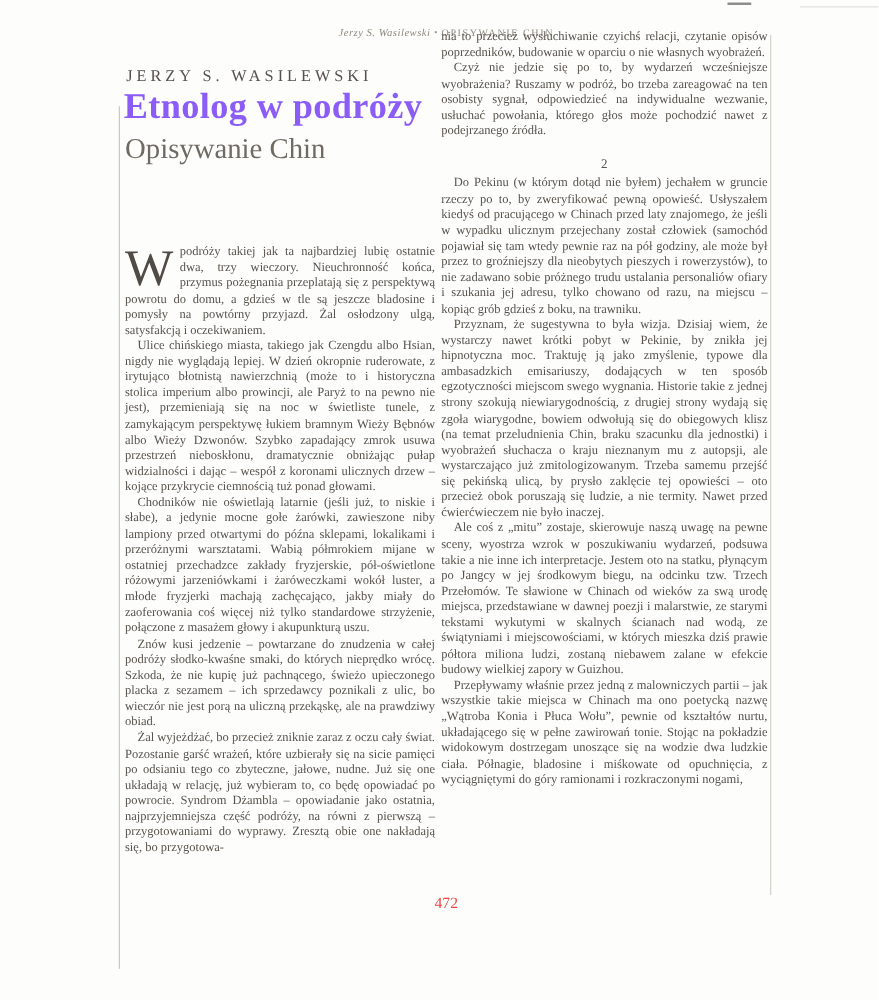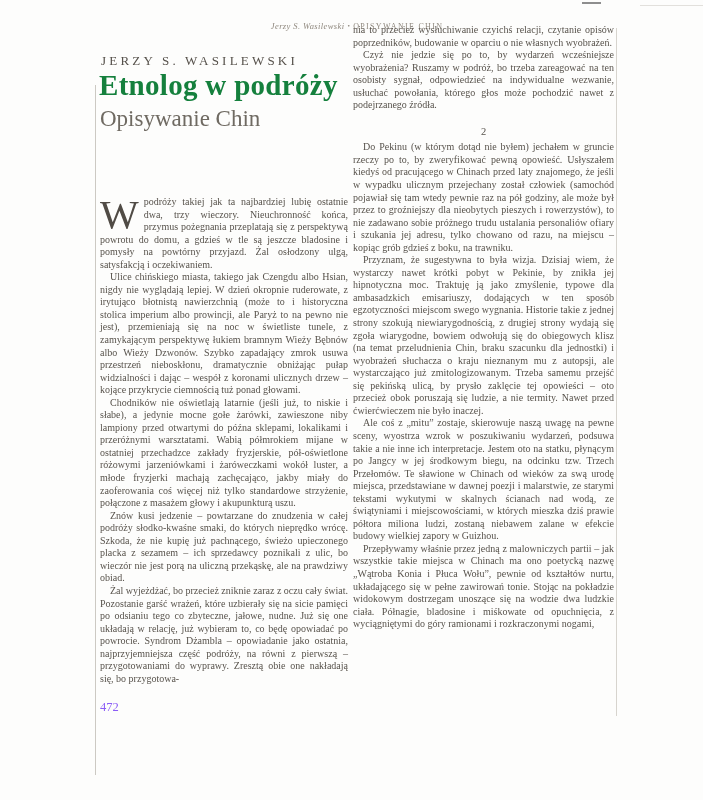--- a/index.html
+++ b/index.html
@@ -20,21 +20,21 @@
   .scan-right { position:absolute; left:616px; top:28px; width:1px; height:688px; background:#d7d4ce; }
   .scan-dash  { position:absolute; left:582px; top:2px;  width:19px; height:2px; background:#8e8e8e; }
   .scan-dash2 { position:absolute; left:640px; top:5px;  width:63px; height:1px; background:#e2e0dc; }
 
   .author-line {
     position:absolute; left:101px; top:53px;
     font-size:13px; letter-spacing:3.2px; color:#56514b;
   }
   .title {
     position:absolute; left:99px; top:69px;
-    font-size:29px; font-weight:bold; color:#15803d; letter-spacing:0.3px;text-align:center;
+    font-size:29px; font-weight:bold; color:#8b5cf6; letter-spacing:0.3px;text-align:center;
   }
   .subtitle {
     position:absolute; left:100px; top:106px;
     font-size:23px; color:#6f6a62;
   }
 
   .col {
     position:absolute; text-align:justify; font-size:10px; line-height:12.55px;
     color:#57524b; hyphens:auto;
   }
@@ -44,22 +44,22 @@
   .col p.ind { text-indent:10px; }
 
   .dropcap {
     float:left; font-size:41px; line-height:34px; padding:1px 5px 0 0;
     color:#504b45;
   }
   .section-num {
     text-align:center; margin:14px 0 3px 0; font-size:10.5px; color:#57524b;
   }
   .page-number {
-    position:absolute; left:100px; width:514px; top:700px; text-align:left;
-    font-size:12.5px; color:#8b5cf6;
+    position:absolute; left:100px; width:514px; top:715px; text-align:center;
+    font-size:12.5px; color:#ef4444;
   }
 </style>
 </head>
 <body>
 
 <div class="page">
 
   <div class="scan-dash"></div>
   <div class="scan-dash2"></div>
   <div class="scan-left"></div>

